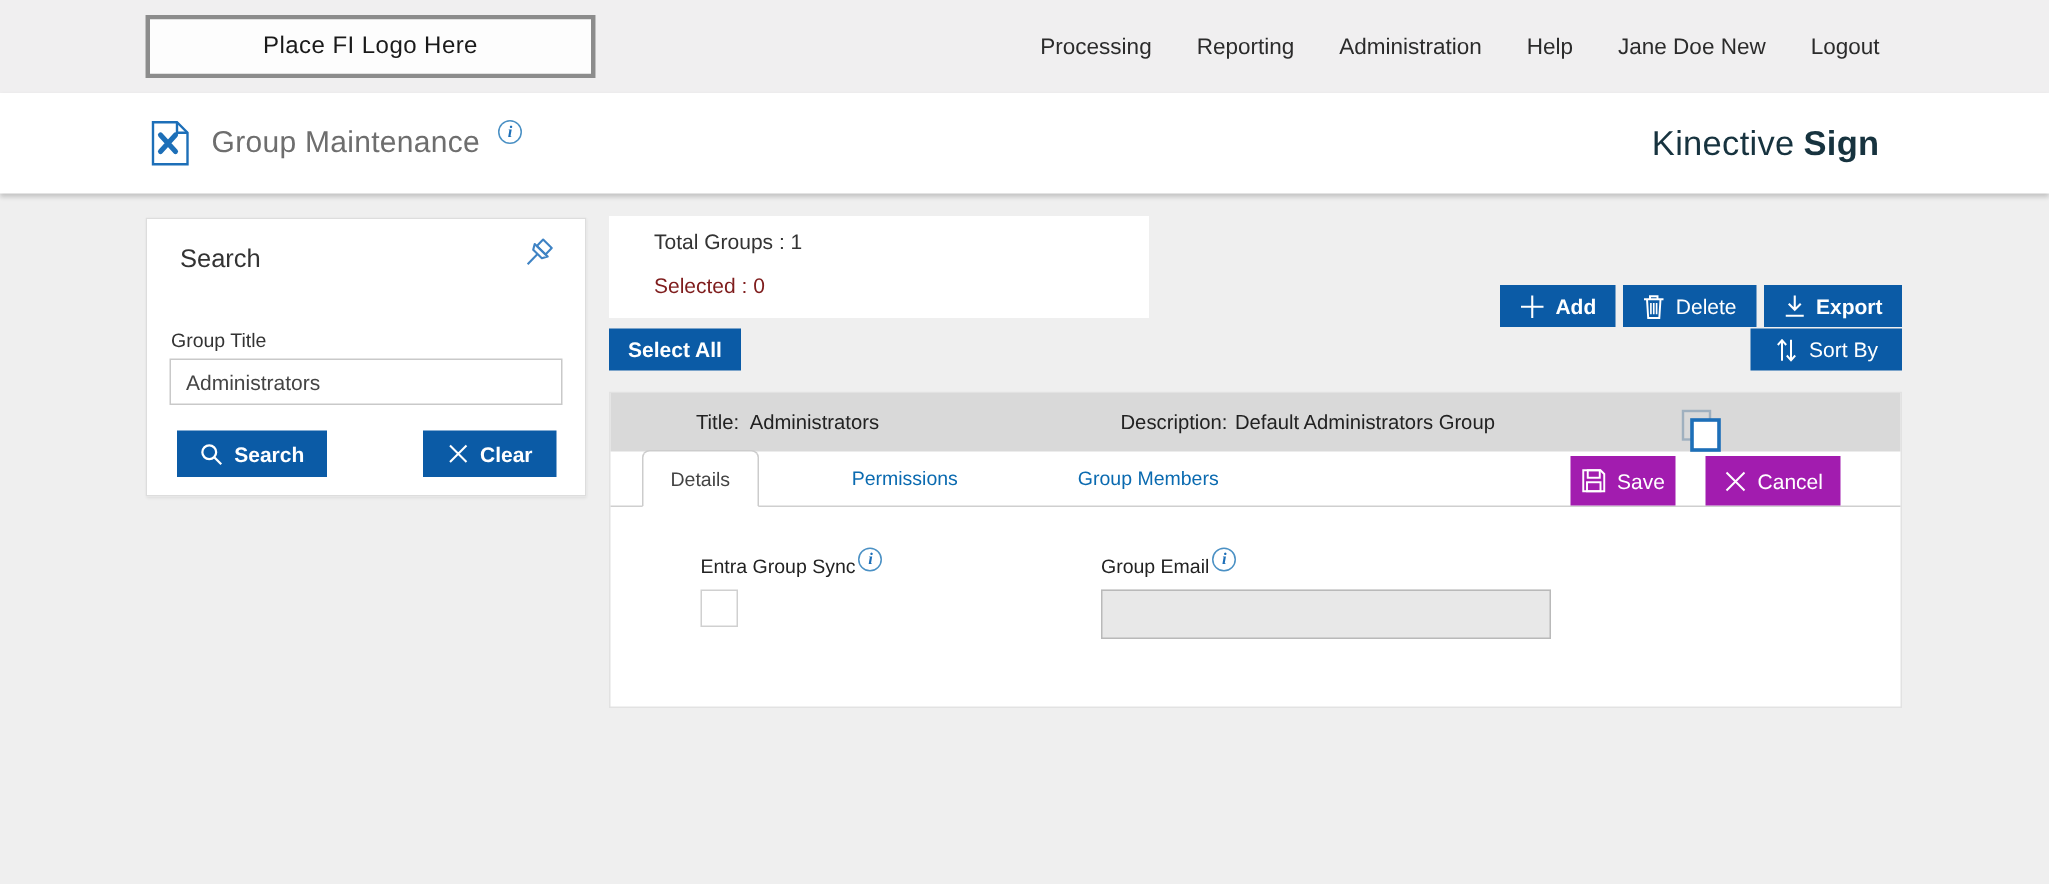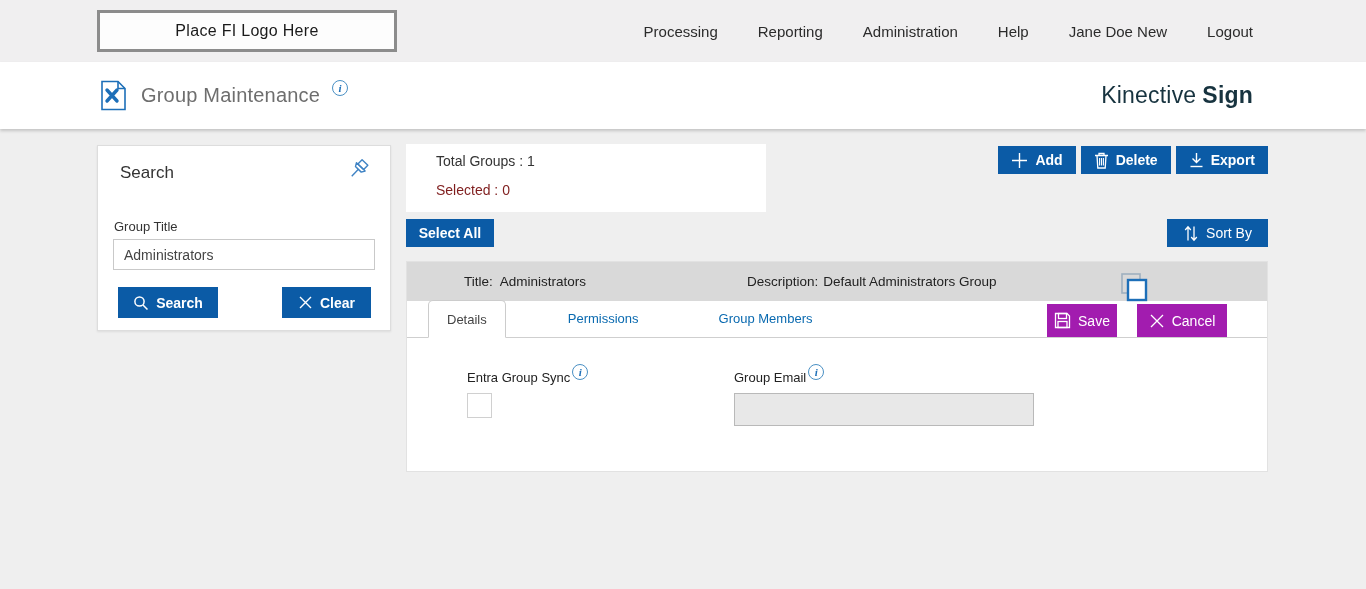--- a/index.html
+++ b/index.html
@@ -5,21 +5,21 @@
   * { margin:0; padding:0; box-sizing:border-box; }
   html,body { width:1366px; height:589px; font-family:"Liberation Sans", sans-serif; }
   .app { position:relative; width:1366px; height:589px; background:#efefef; overflow:hidden; }
 
   
   .topbar { position:absolute; left:0; top:0; width:1366px; height:62px; background:#f0eff0; }
   .logo-box { position:absolute; left:97px; top:10px; width:300px; height:42px;
               background:#fdfdfd; border:3px solid #8c8c8c; outline:1px solid #fdfdfd; outline-offset:-4px;
               display:flex; align-items:center; justify-content:center;
               font-size:16px; color:#1a1a1a; letter-spacing:.3px; }
-  .topnav { position:absolute; right:113px; top:0; height:62px; display:flex; align-items:center; gap:40px; }
+  .topnav { position:absolute; right:113px; top:0; height:62px; display:flex; align-items:center; gap:30px; }
   .topnav span { font-size:15px; color:#2b2b2b; cursor:pointer; white-space:nowrap; }
 
   
   .pageheader { position:absolute; left:0; top:62px; width:1366px; height:67px; background:#ffffff;
                 box-shadow:0 2px 3px rgba(0,0,0,.18); z-index:5; }
   .module { position:absolute; left:100px; top:0; height:67px; display:flex; align-items:center; }
   .module .mtitle { font-size:20px; color:#6e6e6e; margin-left:14px; letter-spacing:.2px; }
   .info-badge { display:inline-block; width:16px; height:16px; border:1px solid #4a90c4; border-radius:50%;
                 color:#1d6fb8; font-family:"Liberation Serif", serif; font-style:italic; font-weight:bold;
                 font-size:11px; line-height:14px; text-align:center; background:#fff; }
@@ -47,21 +47,21 @@
   .clear-btn { position:absolute; right:19px; top:141px; width:89px; height:31px; }
 
   
   .main { position:absolute; left:0; top:129px; width:1366px; height:460px; background:#efefef; }
 
   .stats-panel { position:absolute; left:406px; top:15px; width:360px; height:68px; background:#fff; }
   .stats-panel .line1 { position:absolute; left:30px; top:9px; font-size:14px; color:#333; }
   .stats-panel .line2 { position:absolute; left:30px; top:38px; font-size:14px; color:#7f1d1d; }
 
   .top-actions { position:absolute; right:98px; top:17px; display:flex; gap:5px; }
-  .top-actions .btn { height:28px; padding:0 13px; }
+  .top-actions .btn { height:28px; padding:0 13px;margin-top:44px; }
 
   .select-all-btn { position:absolute; left:406px; top:90px; width:88px; height:28px; font-weight:bold; }
   .sort-by-btn { position:absolute; right:98px; top:90px; width:101px; height:28px; }
 
   
   .group-panel { position:absolute; left:406px; top:132px; width:862px; height:211px;
                  background:#fff; border:1px solid #e2e2e2; }
   .group-header { position:absolute; left:0; top:0; width:100%; height:39px; background:#d9d9d9; }
   .group-header .t { position:absolute; left:57px; top:0; line-height:39px; font-size:13.5px; color:#222; }
   .group-header .t .val { margin-left:7px; }
@@ -159,21 +159,21 @@
         <svg width="17" height="17" viewBox="0 0 17 17">
           <path d="M8.5 1 V16 M1 8.5 H16" stroke="#fff" stroke-width="1.4"></path>
         </svg>
         <span style="font-weight:bold;">Add</span>
       </button>
       <button class="btn">
         <svg width="15" height="17" viewBox="0 0 15 17">
           <path d="M1 3.5 H14 M5 3.5 V1.5 H10 V3.5 M3 3.5 L3.8 16 H11.2 L12 3.5" fill="none" stroke="#fff" stroke-width="1.3"></path>
           <path d="M5.6 6 V13.5 M7.5 6 V13.5 M9.4 6 V13.5" stroke="#fff" stroke-width="1.1"></path>
         </svg>
-        <span style="font-weight:bold;text-align:right;">Delete</span>
+        <span style="font-weight:normal;text-align:right;">Delete</span>
       </button>
       <button class="btn">
         <svg width="15" height="16" viewBox="0 0 15 16">
           <path d="M7.5 1 V10 M3.5 6.5 L7.5 10.5 L11.5 6.5" fill="none" stroke="#fff" stroke-width="1.4"></path>
           <path d="M1.5 14.5 H13.5" stroke="#fff" stroke-width="1.4"></path>
         </svg>
         <span style="font-weight:bold;">Export</span>
       </button>
     </div>
 

